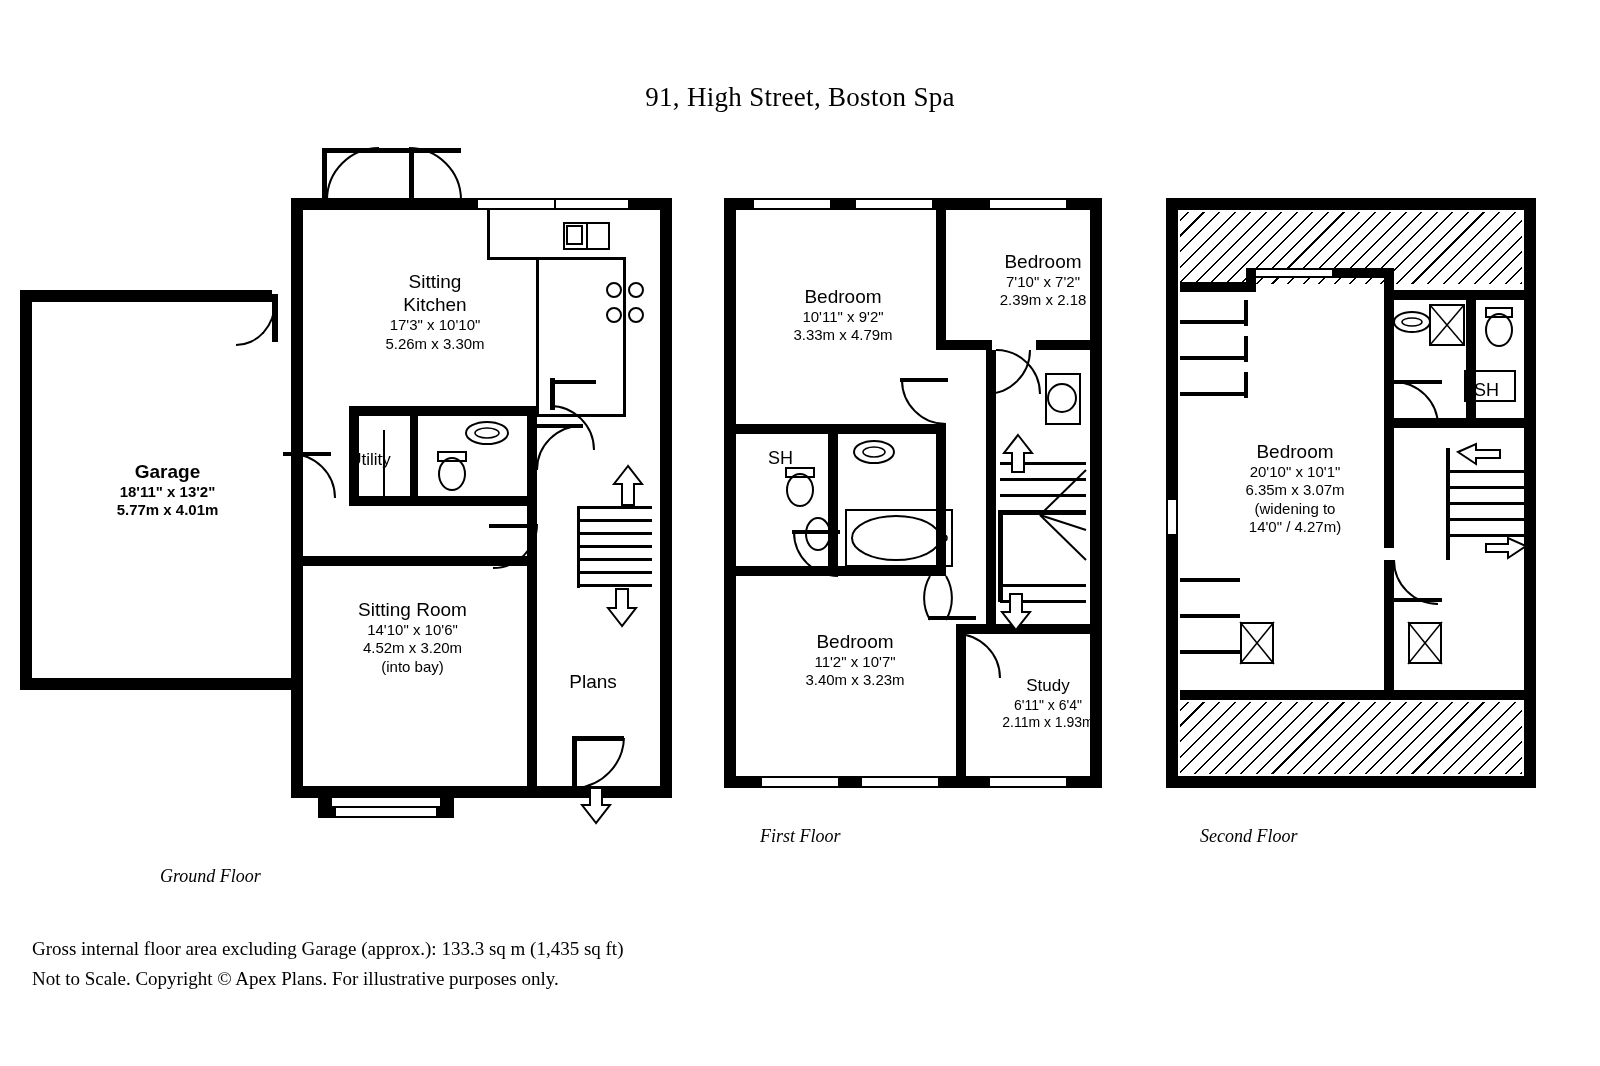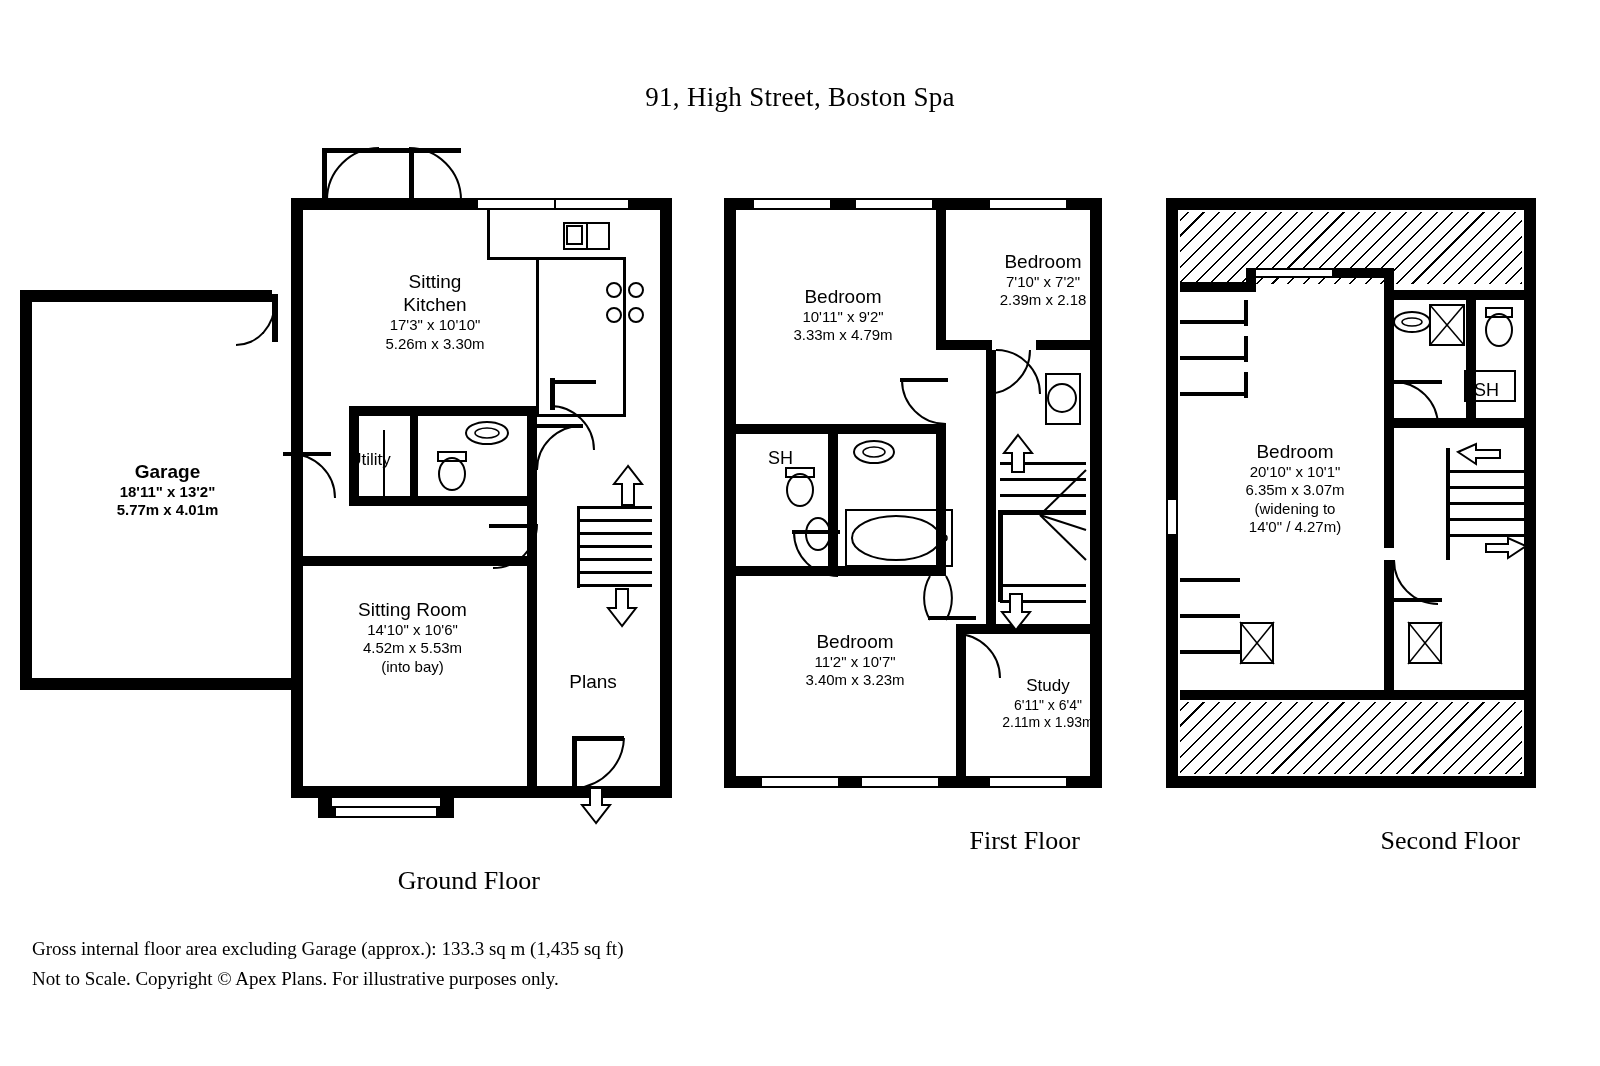--- a/index.html
+++ b/index.html
@@ -1,19 +1,19 @@
 <!DOCTYPE html>
 <html><head>
 <meta charset="utf-8">
 <style>
   html,body{margin:0;padding:0;background:#ffffff;}
   body{width:1600px;height:1066px;font-family:"Liberation Serif",serif;color:#000;position:relative;overflow:hidden;}
   .stage{position:absolute;left:0;top:0;width:1600px;height:1066px;}
   .title{position:absolute;left:0;top:82px;width:1600px;text-align:center;font-size:27px;letter-spacing:.3px;}
-  .floorlabel{position:absolute;font-size:26px;text-align:right;}
+  .floorlabel{position:absolute;font-size:18px;text-align:left;font-style:italic;}
   .footer{position:absolute;left:0;width:1600px;text-align:left;font-size:19px;margin-left:32px;}
   .room{position:absolute;text-align:center;font-family:"Liberation Sans",sans-serif;line-height:1.22;}
   .room .nm{font-size:19px;}
   .room .dim{font-size:15px;}
   .room.small .nm{font-size:17px;}
   .room.small .dim{font-size:14px;}
   .lbl{position:absolute;font-family:"Liberation Sans",sans-serif;font-size:16px;}
   .w{position:absolute;background:#000;}
   .thin{position:absolute;background:#000;}
   .win{position:absolute;background:#fff;border-top:2px solid #000;border-bottom:2px solid #000;box-sizing:border-box;}
@@ -140,21 +140,21 @@
       <div class="dim">5.26m x 3.30m</div>
     </div>
     <div class="room" style="left:60px;top:460px;width:215px;font-weight:bold;">
       <div class="nm">Garage</div>
       <div class="dim">18'11" x 13'2"</div>
       <div class="dim">5.77m x 4.01m</div>
     </div>
     <div class="room" style="left:300px;top:598px;width:225px;">
       <div class="nm">Sitting Room</div>
       <div class="dim">14'10" x 10'6"</div>
-      <div class="dim">4.52m x 5.53m</div>
+      <div class="dim">4.52m x 3.20m</div>
       <div class="dim">(into bay)</div>
     </div>
     <div class="room small" style="left:330px;top:450px;width:80px;">
       <div class="nm">Utility</div>
     </div>
     <div class="room" style="left:548px;top:670px;width:90px;">
       <div class="nm">Plans</div>
     </div>
 
     <div class="floorlabel" style="left:160px;top:866px;width:380px;">Ground Floor</div>

